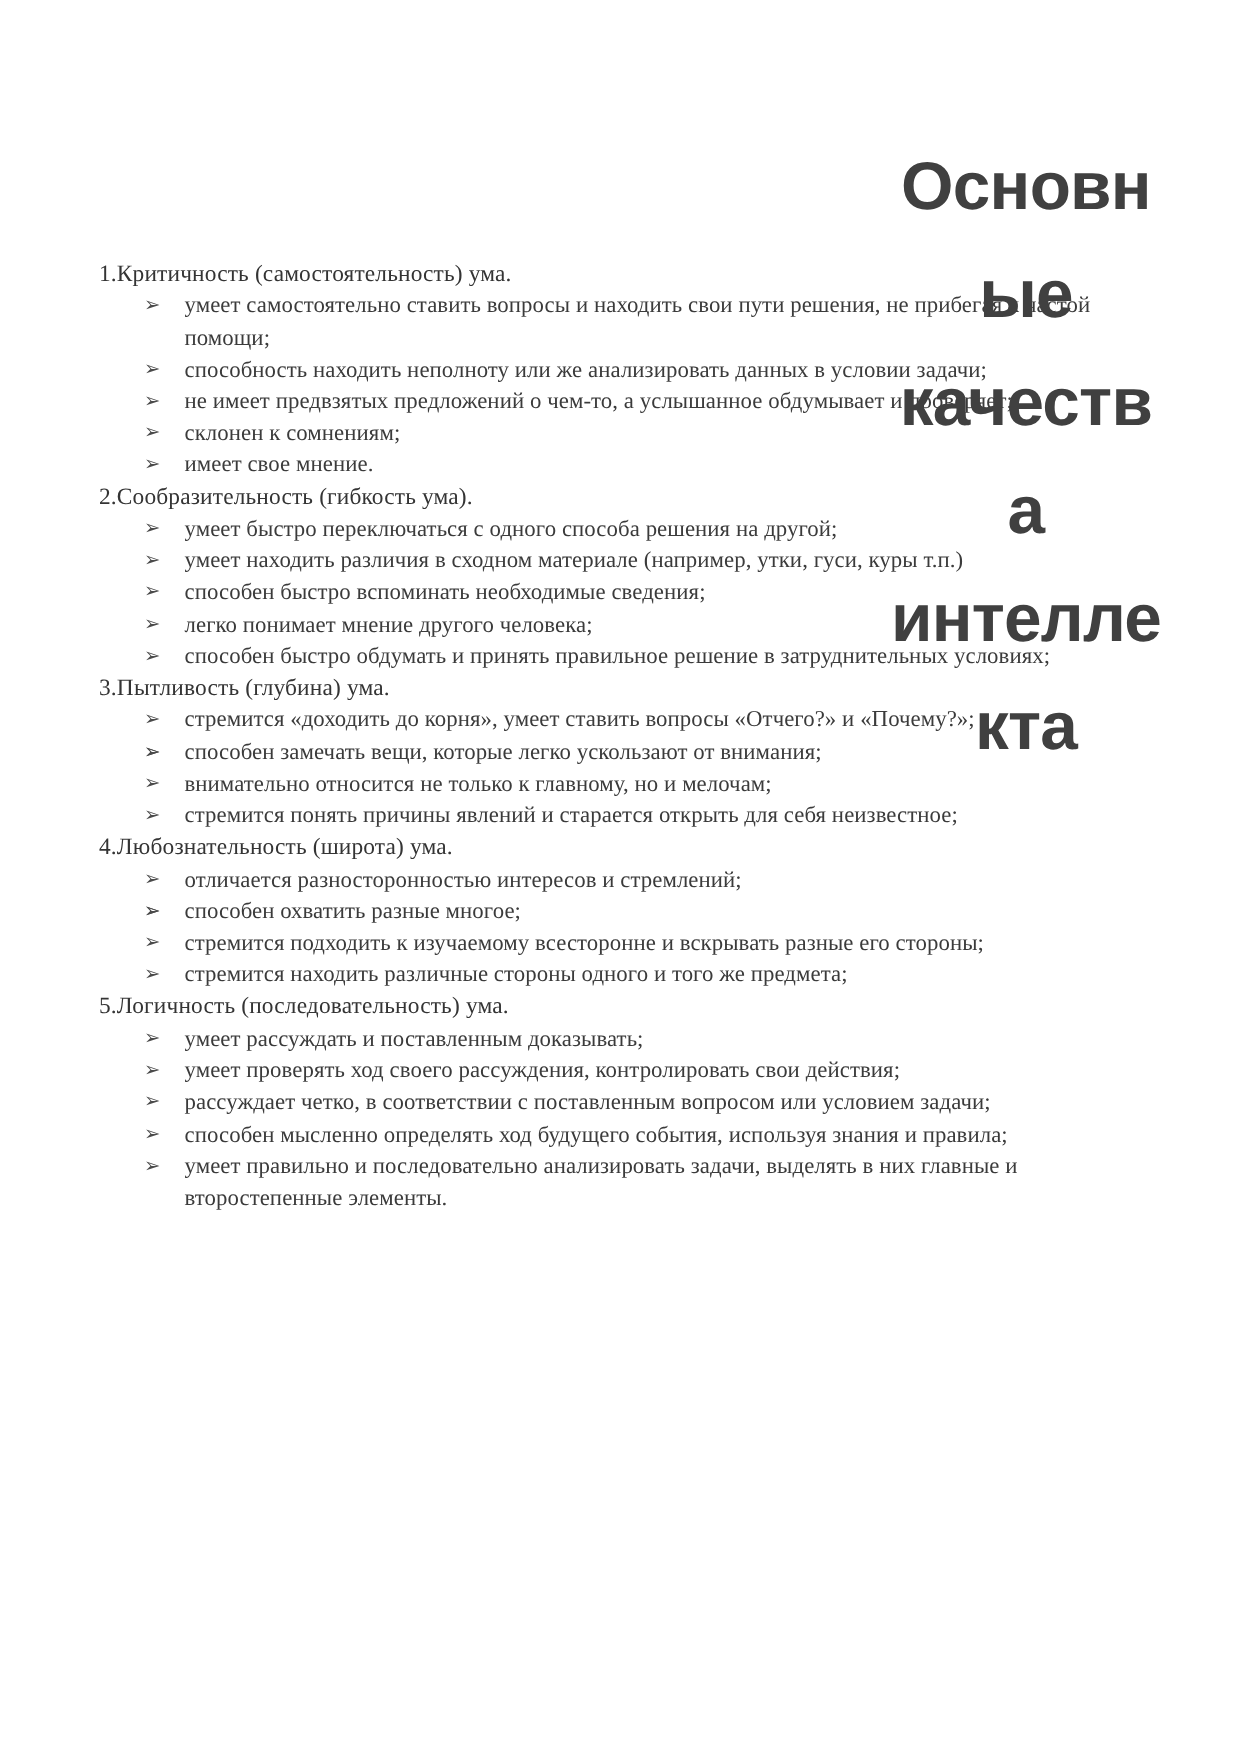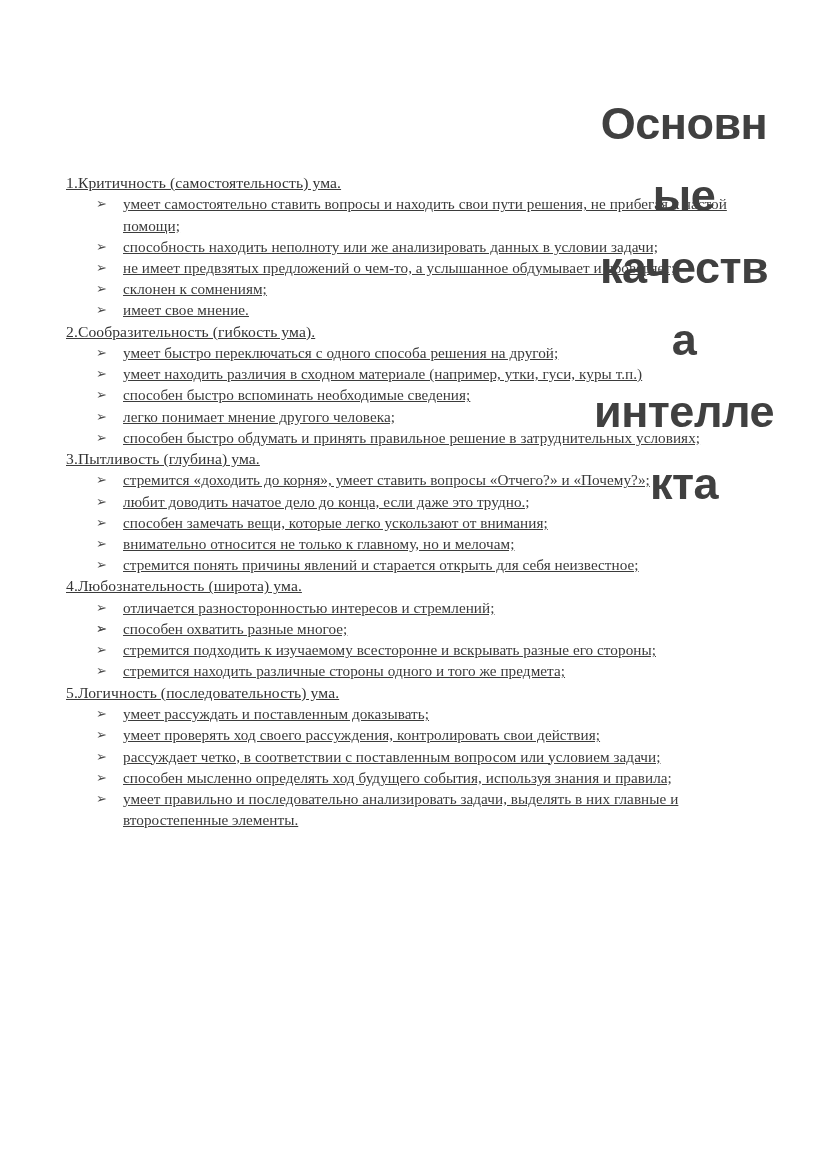--- a/index.html
+++ b/index.html
@@ -22,21 +22,20 @@
     left: 66px;
     top: 172px;
     width: 720px;
     color: #3b3b3b;
     font-size: 15.2px;
     line-height: 21.2px;
   }
 
   .section {
     margin: 0;
-    text-decoration: underline;
   }
   .section-heading {
     margin: 0;
     font-weight: 400;
     font-size: 15.6px;
     line-height: 21.4px;
     letter-spacing: 0.1px;
     color: #343434;
     white-space: nowrap;
   }
@@ -105,21 +104,21 @@
           <li class="bullet-item"><span class="bullet-marker">➢</span><span>умеет находить различия в сходном материале (например, утки, гуси, куры т.п.)</span></li>
           <li class="bullet-item"><span class="bullet-marker">➢</span><span>способен быстро вспоминать необходимые сведения;</span></li>
           <li class="bullet-item"><span class="bullet-marker">➢</span><span>легко понимает мнение другого человека;</span></li>
           <li class="bullet-item"><span class="bullet-marker">➢</span><span>способен быстро обдумать и принять правильное решение в затруднительных условиях;</span></li>
         </ul>
       </div>
       <div class="section">
         <div class="section-heading">3.Пытливость (глубина) ума.</div>
         <ul class="bullet-list">
           <li class="bullet-item"><span class="bullet-marker">➢</span><span>стремится «доходить до корня», умеет ставить вопросы «Отчего?» и «Почему?»;</span></li>
-          <li class="bullet-item"><span class="bullet-marker">➢</span><span>любит доводить начатое дело до конца, если даже это трудно.;</span></li>
+          <li class="bullet-item"><span class="bullet-marker">➢</span></li>
           <li class="bullet-item"><span class="bullet-marker">➢</span><span>способен замечать вещи, которые легко ускользают от внимания;</span></li>
           <li class="bullet-item"><span class="bullet-marker">➢</span><span>внимательно относится не только к главному, но и мелочам;</span></li>
           <li class="bullet-item"><span class="bullet-marker">➢</span><span>стремится понять причины явлений и старается открыть для себя неизвестное;</span></li>
         </ul>
       </div>
       <div class="section">
         <div class="section-heading">4.Любознательность (широта) ума.</div>
         <ul class="bullet-list">
           <li class="bullet-item"><span class="bullet-marker">➢</span><span>отличается разносторонностью интересов и стремлений;</span></li>
           <li class="bullet-item"><span class="bullet-marker">➢</span></li>

